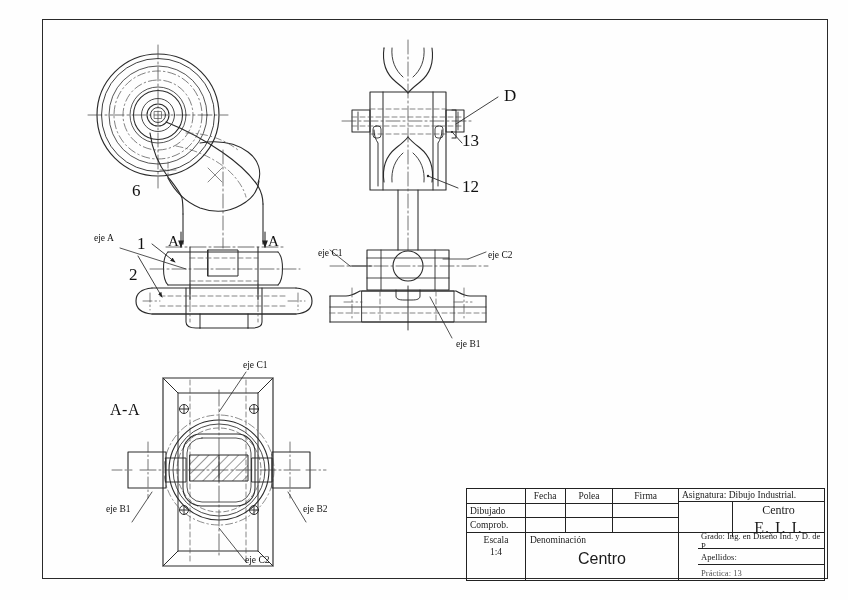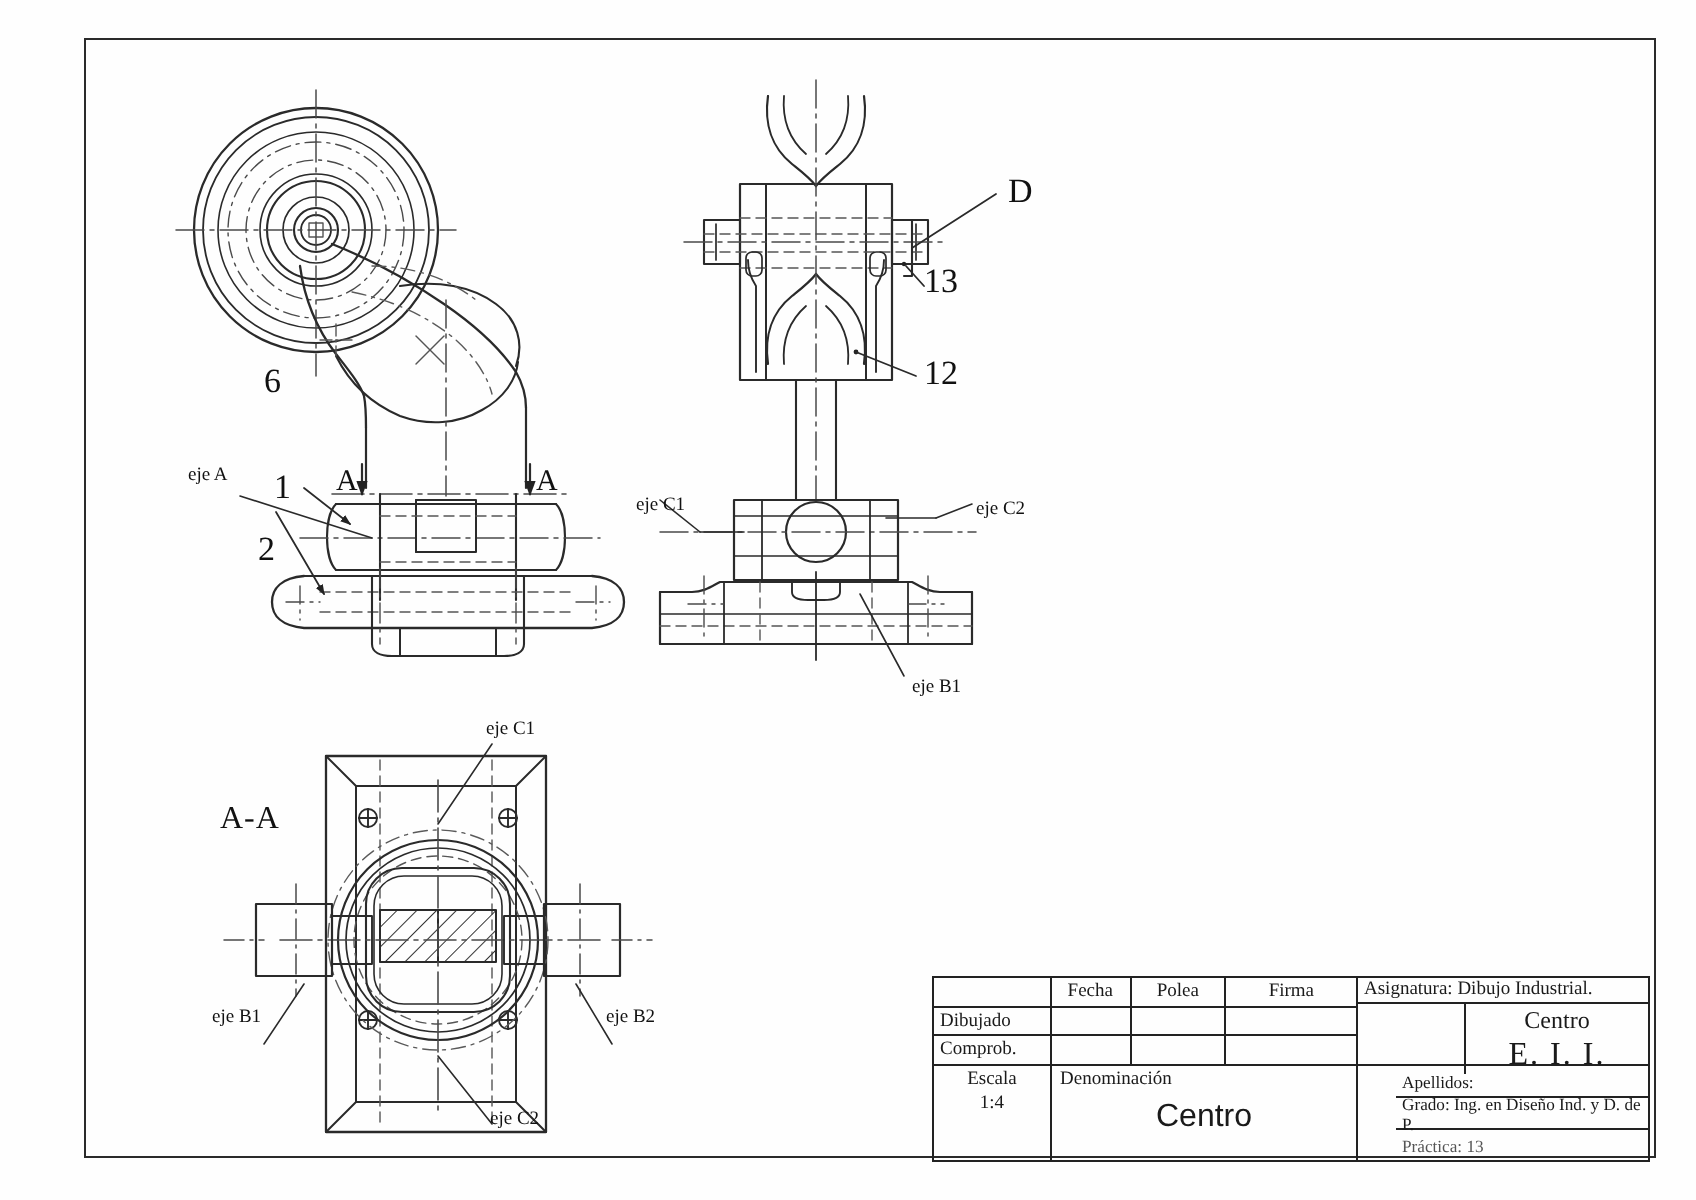--- a/index.html
+++ b/index.html
@@ -394,21 +394,21 @@
         <div class="escala-cell">
           <div>Escala</div>
           <div class="escala-val">1:4</div>
         </div>
         <div class="denom-cell">
           <div class="denom-t">Denominación</div>
           <div class="denom-v">Centro</div>
         </div>
       </div>
       <div id="tb-lower-right">
+        <div class="lr-cell">Grado: Ing. en Diseño Ind. y D. de P.</div>
         <div class="lr-cell">Apellidos:</div>
-        <div class="lr-cell">Grado: Ing. en Diseño Ind. y D. de P.</div>
         <div class="lr-cell">Práctica: 13</div>
       </div>
     </div>
 
   </div>
 
 </div>
 
 </body></html>

